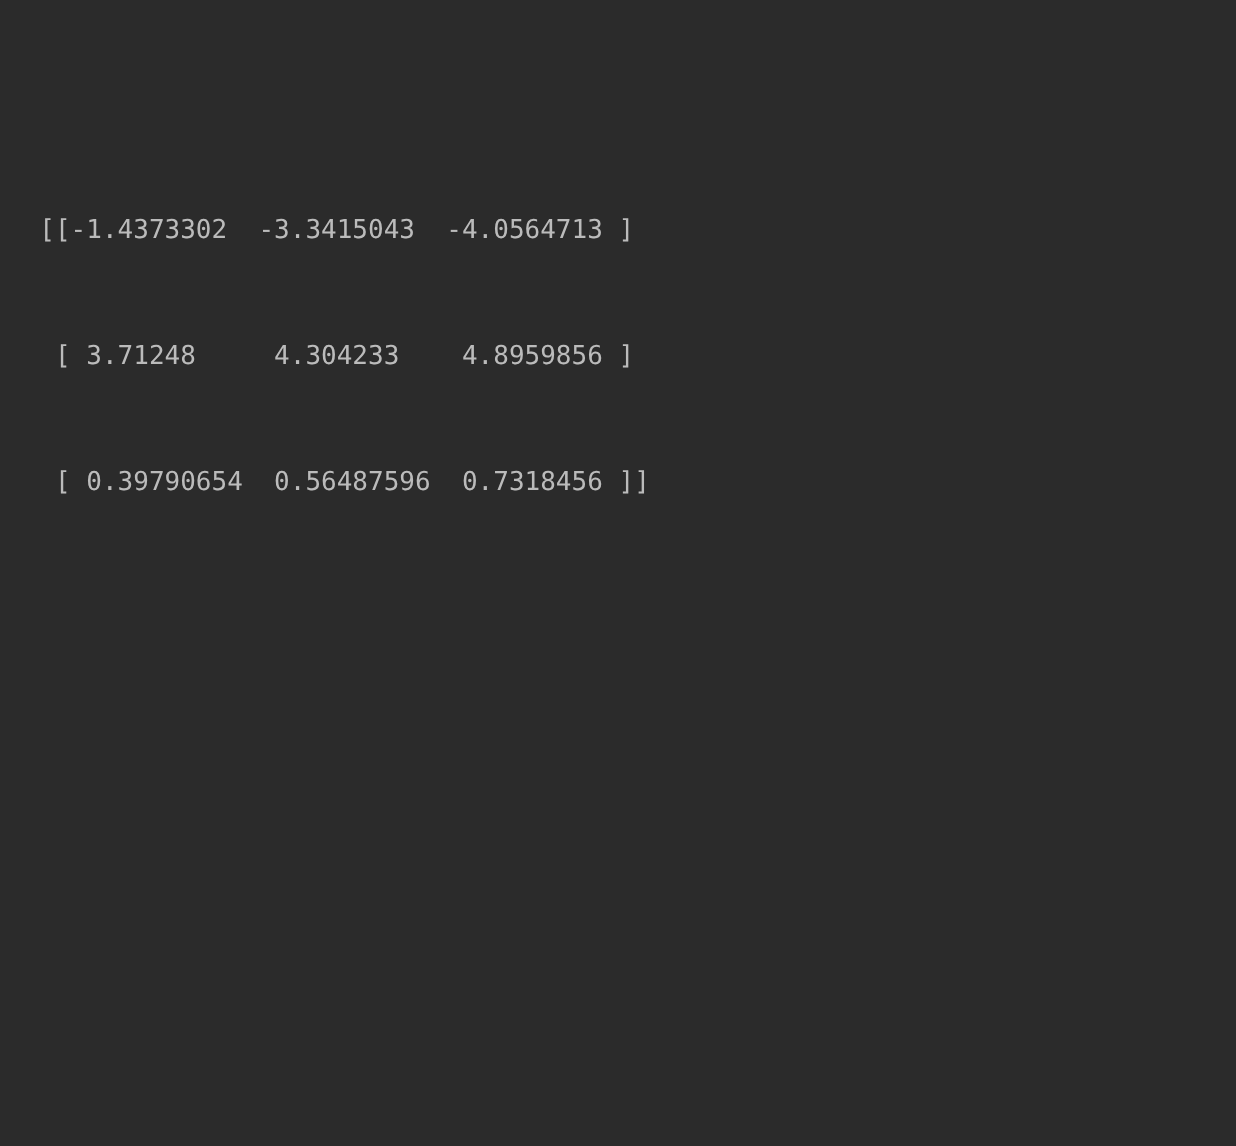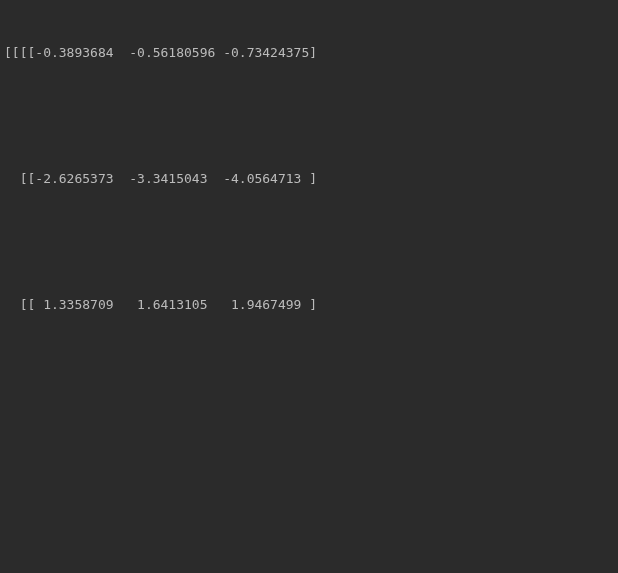--- a/index.html
+++ b/index.html
@@ -19,25 +19,25 @@
     white-space: pre;
   }
   .line {
     min-height: 21px;
   }
 </style>
 </head>
 <body>
 
 <div class="terminal">
-  <div class="line">[[[[-0.3893684  -0.56180596 -0.73424375]</div>
   <div class="line"></div>
-  <div class="line">  [[-2.6265373  -3.3415043  -4.0564713 ]</div>
+  <div class="line">  [[-1.4373302  -3.3415043  -4.0564713 ]</div>
+  <div class="line">   [ 3.71248     4.304233    4.8959856 ]</div>
+  <div class="line">   [ 0.39790654  0.56487596  0.7318456 ]]</div>
   <div class="line"></div>
-  <div class="line">  [[ 1.3358709   1.6413105   1.9467499 ]</div>
   
   
   
   
   
   
   
   
   
   

